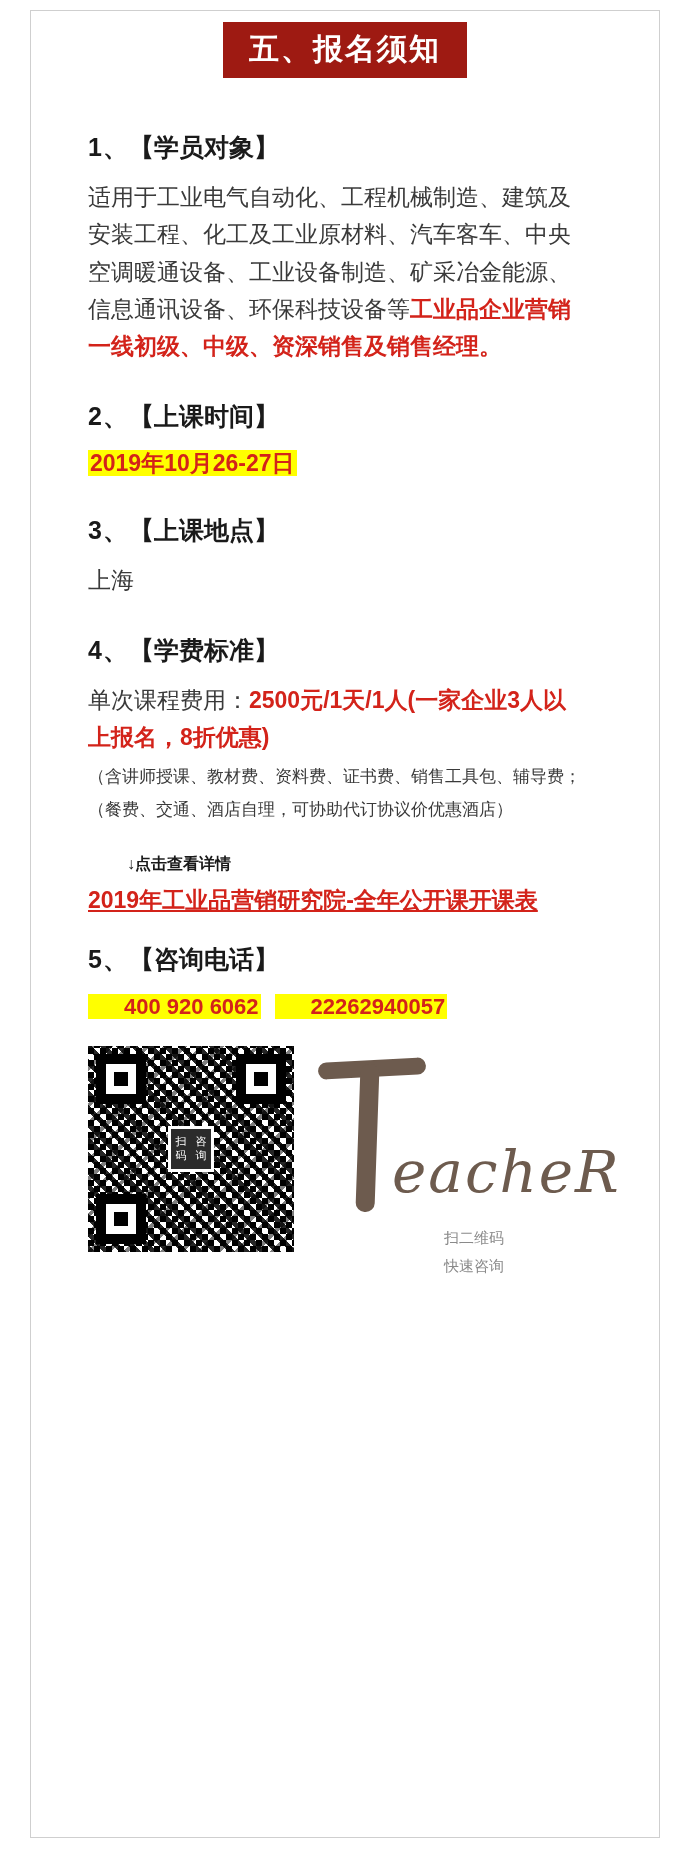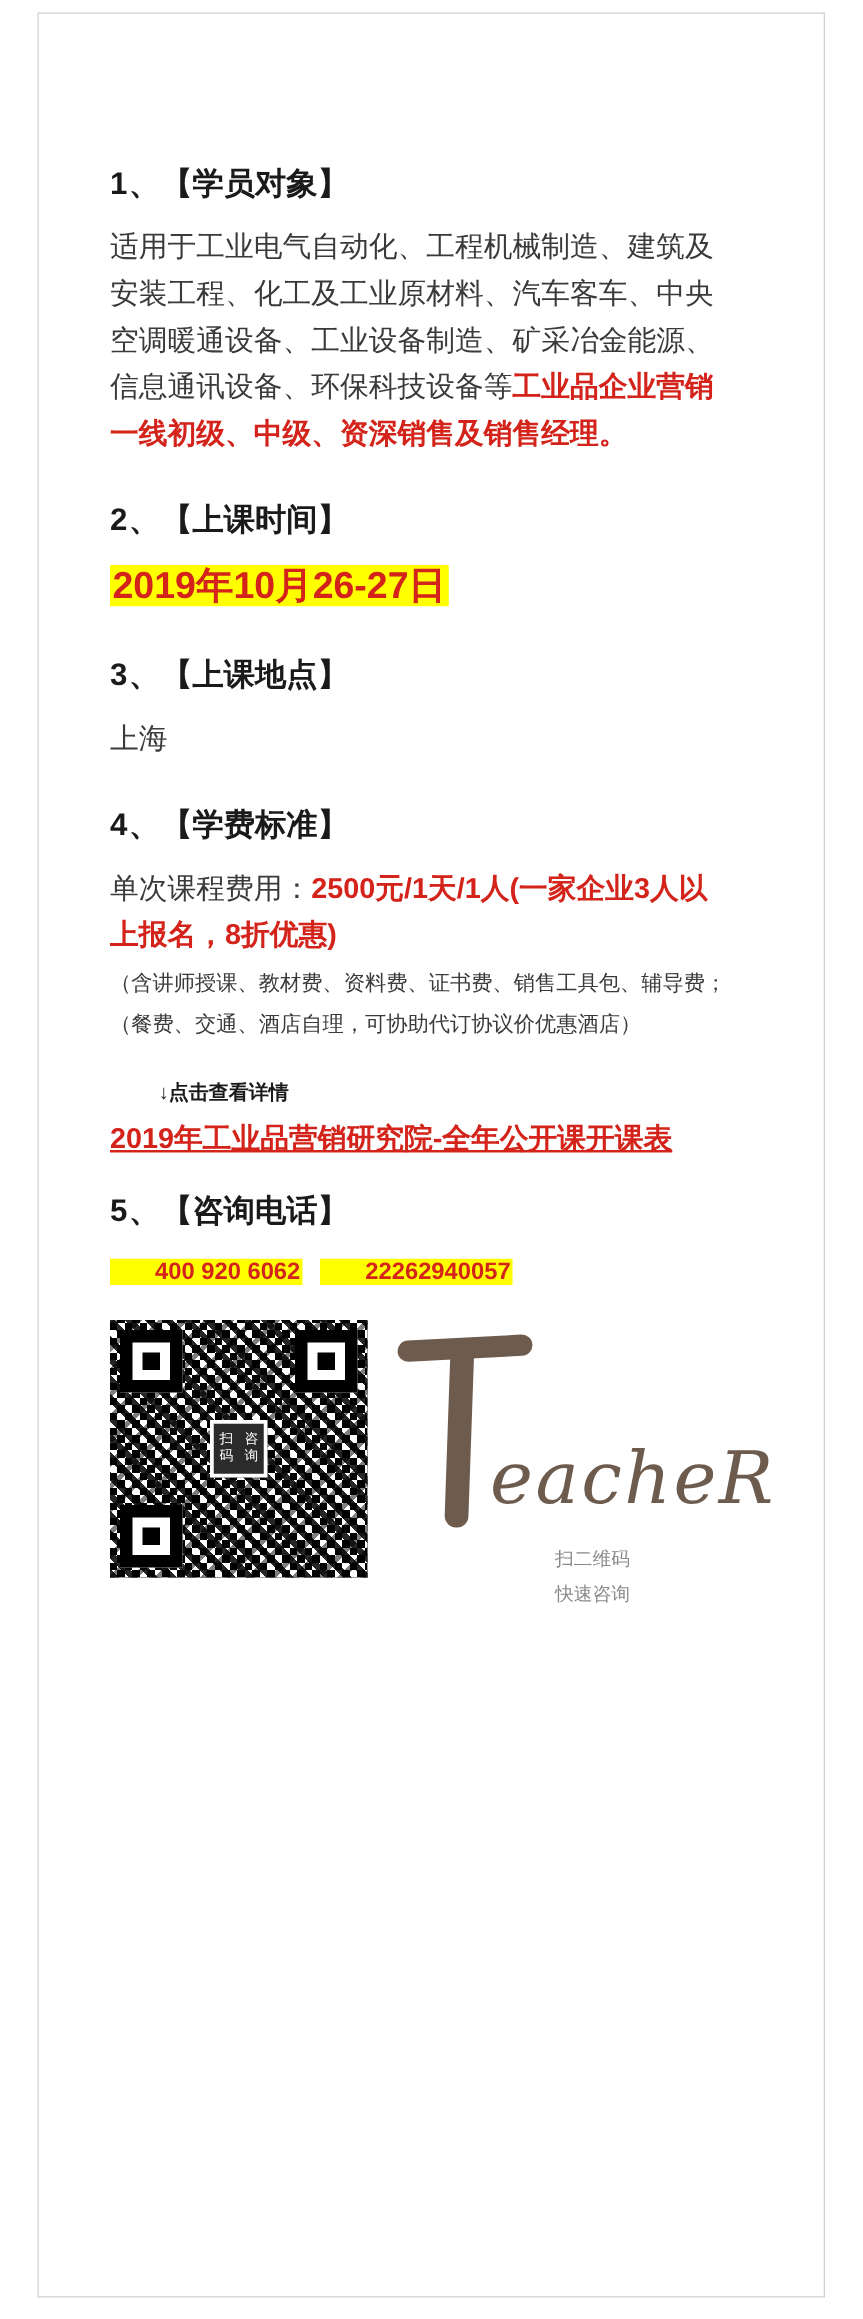--- a/index.html
+++ b/index.html
@@ -116,21 +116,21 @@
     text-decoration: underline;
     display: inline-block;
     cursor: pointer;
   }
   .phones {
     margin-top: 4px;
     font-size: 25px;
     font-weight: bold;
   }
   .phones .hl {
-    font-size: 19px;
+    font-size: 22px;
     padding-left: 36px;
   }
   .phone-gap {
     display: inline-block;
     width: 14px;
   }
   
   .art {
     position: relative;
     margin-top: 26px;
@@ -243,38 +243,39 @@
     color: #8a8a8a;
     line-height: 1.9;
   }
 </style>
 </head>
 <body>
 
 <div class="page">
   <div class="frame"></div>
 
+  <div class="title-banner">五、报名须知</div>
 
   <div class="content">
 
     <div class="blk">
       <div class="sec-head">
         <span class="num">1、</span><span>【学员对象】</span>
       </div>
       <div class="body-text">
         <span>适用于工业电气自动化、工程机械制造、建筑及安装工程、化工及工业原材料、汽车客车、中央空调暖通设备、工业设备制造、矿采冶金能源、信息通讯设备、环保科技设备等</span><span class="red-bold">工业品企业营销一线初级、中级、资深销售及销售经理。</span>
       </div>
     </div>
 
     <div class="blk">
       <div class="sec-head">
         <span class="num">2、</span><span>【上课时间】</span>
       </div>
       <div>
-        <span class="hl" style="font-size:30px;">2019年10月26-27日</span>
+        <span class="hl" style="font-size:23px;">2019年10月26-27日</span>
       </div>
     </div>
 
     <div class="blk">
       <div class="sec-head">
         <span class="num">3、</span><span>【上课地点】</span>
       </div>
       <div class="plain">上海</div>
     </div>
 

